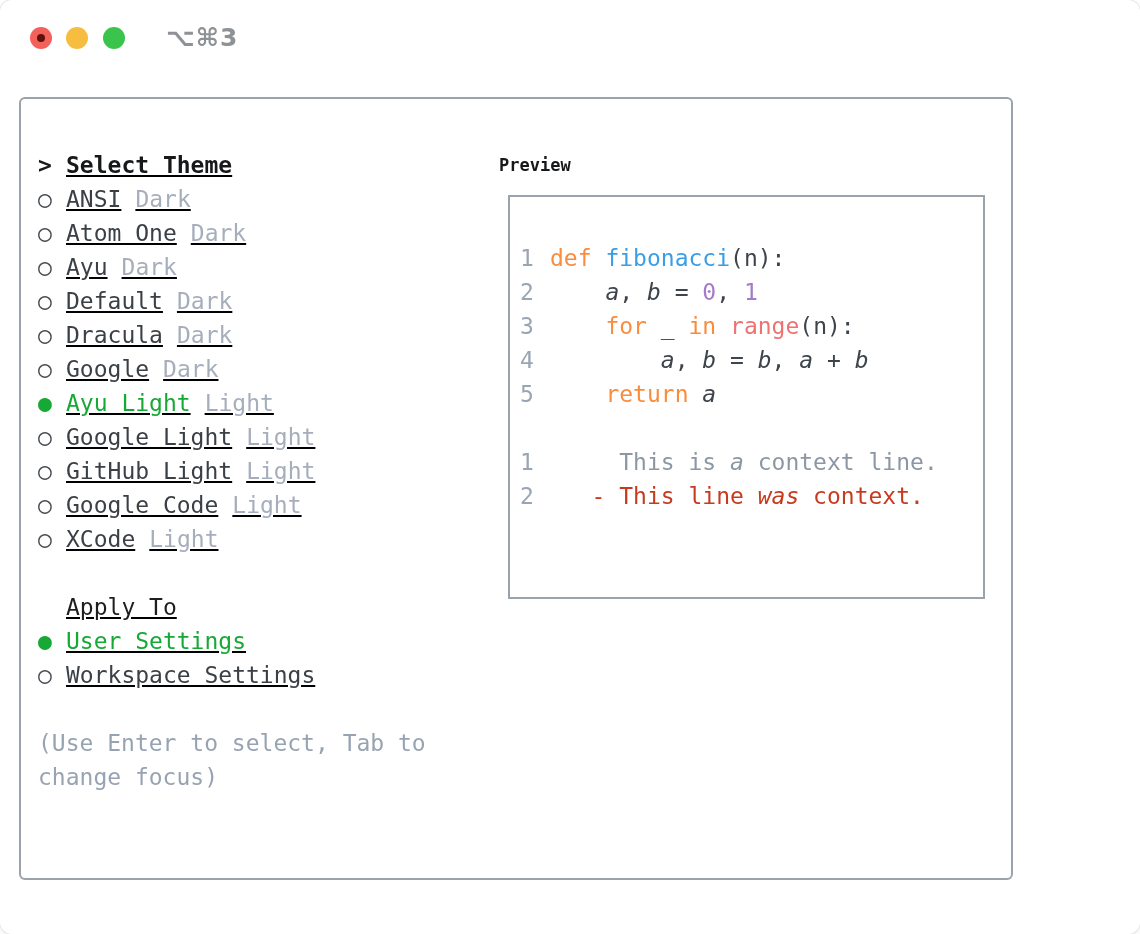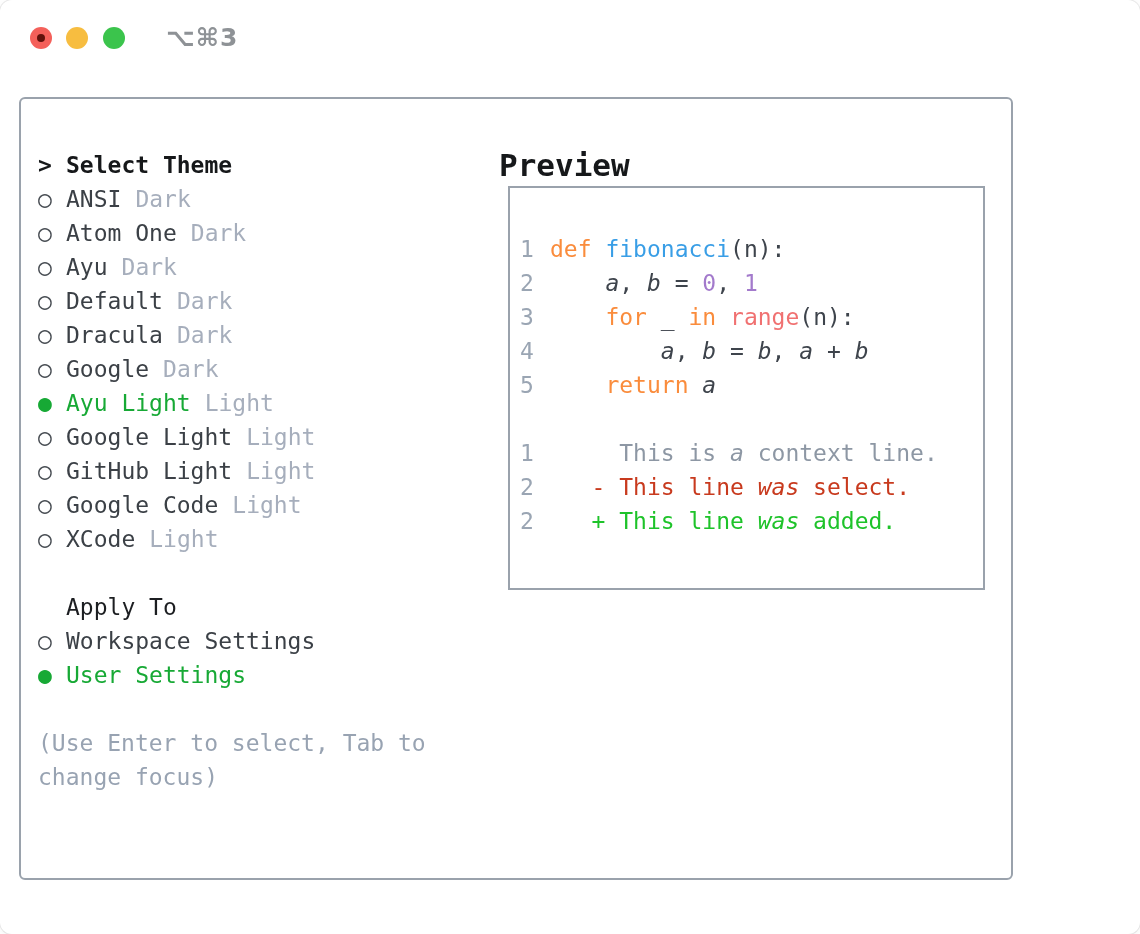--- a/index.html
+++ b/index.html
@@ -12,35 +12,35 @@
   .light.red{left:30px;background:var(--tl-red);}
   .light.red::after{content:"";position:absolute;left:7px;top:7px;width:8px;height:8px;border-radius:50%;background:var(--tl-red-dot);}
   .light.yellow{left:66px;background:var(--tl-yellow);}
   .light.green{left:103px;background:var(--tl-green);}
   .win-title{position:absolute;left:166px;top:23px;font-family:"DejaVu Sans",sans-serif;
              font-size:25px;font-weight:bold;color:var(--title-gray);letter-spacing:1px;}
   
   .panel{position:absolute;left:19px;top:97px;width:994px;height:783px;box-sizing:border-box;
          border:2px solid var(--border);border-radius:6px;background:#fff;}
   .leftcol{position:absolute;left:17px;top:49px;width:440px;font-size:23px;line-height:34px;}
-  .row{height:34px;white-space:pre;}
+  .row{height:34px;white-space:pre;text-decoration:underline;}
   .spacer{height:34px;}
   .prefix{display:inline-block;width:28px;color:var(--circle);}
   .prefix.hdr{color:var(--ink);font-weight:bold;}
   .prefix.sel{color:var(--sel-green);}
   .hdr-label{color:var(--ink);font-weight:bold;}
   .name{color:var(--name);}
   .name.sel{color:var(--sel-green);}
   .suffix{color:var(--gray-suffix);margin-left:14px;}
   .apply-label{color:var(--ink2);}
   .help{color:var(--gray-help);font-size:23px;line-height:34px;white-space:normal;}
   
   .rightcol{position:absolute;left:478px;top:49px;}
-  .preview-title{font-size:31px;line-height:34px;font-weight:bold;color:var(--ink);}
-  .preview-box{position:absolute;left:487px;top:87px;width:477px;height:404px;box-sizing:border-box;
+  .preview-title{font-size:17px;line-height:34px;font-weight:bold;color:var(--ink);}
+  .preview-box{position:absolute;left:487px;top:96px;width:477px;height:404px;box-sizing:border-box;
                border:2px solid var(--border);background:#fff;padding:44px 0 0 10px;overflow:hidden;}
   .pline{height:34px;font-size:23px;line-height:34px;white-space:pre;}
   .lnum{display:inline-block;width:30px;color:var(--gray-linenum);}
   .tok-kw{color:var(--kw);}
   .tok-fn{color:var(--fn);}
   .tok-num{color:var(--purple);}
   .tok-rng{color:var(--rng);}
   .tok-pl{color:var(--plain);}
   .tok-var{color:var(--plain);font-style:italic;}
   .tok-ctx{color:var(--ctx);}
@@ -73,39 +73,38 @@
           <div class="row"><span class="prefix">○</span><span class="name">Google</span><span class="suffix">Dark</span></div>
           <div class="row"><span class="prefix sel">●</span><span class="name sel">Ayu Light</span><span class="suffix">Light</span></div>
           <div class="row"><span class="prefix">○</span><span class="name">Google Light</span><span class="suffix">Light</span></div>
           <div class="row"><span class="prefix">○</span><span class="name">GitHub Light</span><span class="suffix">Light</span></div>
           <div class="row"><span class="prefix">○</span><span class="name">Google Code</span><span class="suffix">Light</span></div>
           <div class="row"><span class="prefix">○</span><span class="name">XCode</span><span class="suffix">Light</span></div>
         </div>
       <div class="spacer"></div>
       <div class="row"><span class="prefix"></span><span class="apply-label">Apply To</span></div>
       <div id="apply-list">
+          <div class="row"><span class="prefix sel">●</span><span class="name sel">User Settings</span></div>
           <div class="row"><span class="prefix">○</span><span class="name">Workspace Settings</span></div>
-          <div class="row"><span class="prefix sel">●</span><span class="name sel">User Settings</span></div>
         </div>
       <div class="spacer"></div>
       <div class="help">(Use Enter to select, Tab to change focus)</div>
     </div>
 
     <div class="rightcol">
       <div class="preview-title">Preview</div>
     </div>
 
     <div class="preview-box">
       <div id="preview-lines">
           <div class="pline"><span class="lnum">1</span><span class="tok-kw">def</span><span class="tok-pl"> </span><span class="tok-fn">fibonacci</span><span class="tok-pl">(n):</span></div>
           <div class="pline"><span class="lnum">2</span><span class="tok-pl">    </span><span class="tok-var">a</span><span class="tok-pl">, </span><span class="tok-var">b</span><span class="tok-pl"> = </span><span class="tok-num">0</span><span class="tok-pl">, </span><span class="tok-num">1</span></div>
           <div class="pline"><span class="lnum">3</span><span class="tok-pl">    </span><span class="tok-kw">for</span><span class="tok-pl"> _ </span><span class="tok-kw">in</span><span class="tok-pl"> </span><span class="tok-rng">range</span><span class="tok-pl">(n):</span></div>
           <div class="pline"><span class="lnum">4</span><span class="tok-pl">        </span><span class="tok-var">a</span><span class="tok-pl">, </span><span class="tok-var">b</span><span class="tok-pl"> = </span><span class="tok-var">b</span><span class="tok-pl">, </span><span class="tok-var">a</span><span class="tok-pl"> + </span><span class="tok-var">b</span></div>
           <div class="pline"><span class="lnum">5</span><span class="tok-pl">    </span><span class="tok-kw">return</span><span class="tok-pl"> </span><span class="tok-var">a</span></div>
           <div class="pline"><span class="lnum"></span></div>
           <div class="pline"><span class="lnum">1</span><span class="tok-ctx">     This is </span><span class="tok-ctx tok-it">a</span><span class="tok-ctx"> context line.</span></div>
-          <div class="pline"><span class="lnum">2</span><span class="tok-del">   - This line </span><span class="tok-del tok-it">was</span><span class="tok-del"> select.</span></div>
-          <div class="pline"><span class="lnum">2</span><span class="tok-add">   + This line </span><span class="tok-add tok-it">was</span><span class="tok-add"> added.</span></div>
+          <div class="pline"><span class="lnum">2</span><span class="tok-del">   - This line </span><span class="tok-del tok-it">was</span><span class="tok-del"> context.</span></div>
         </div>
     </div>
 
   </div>
 </div>
 
 </body></html>

